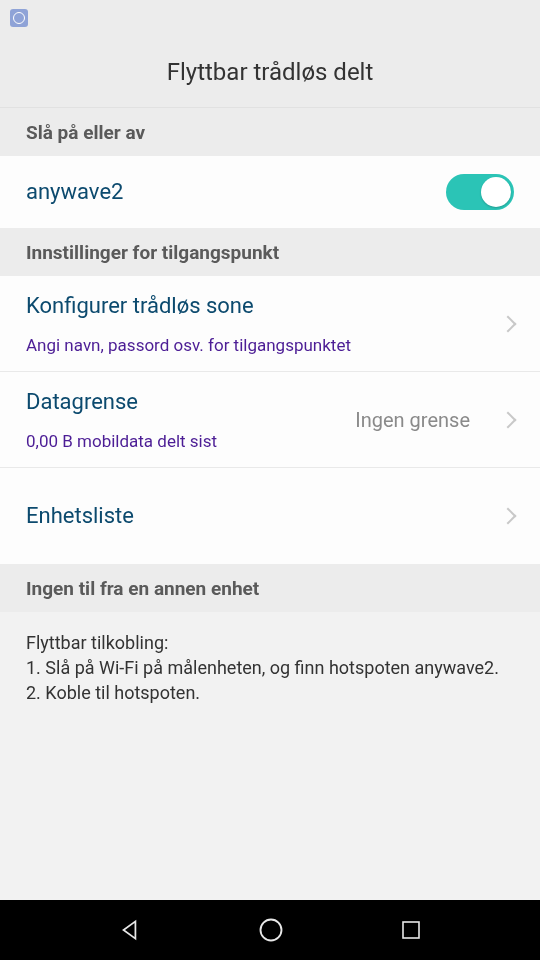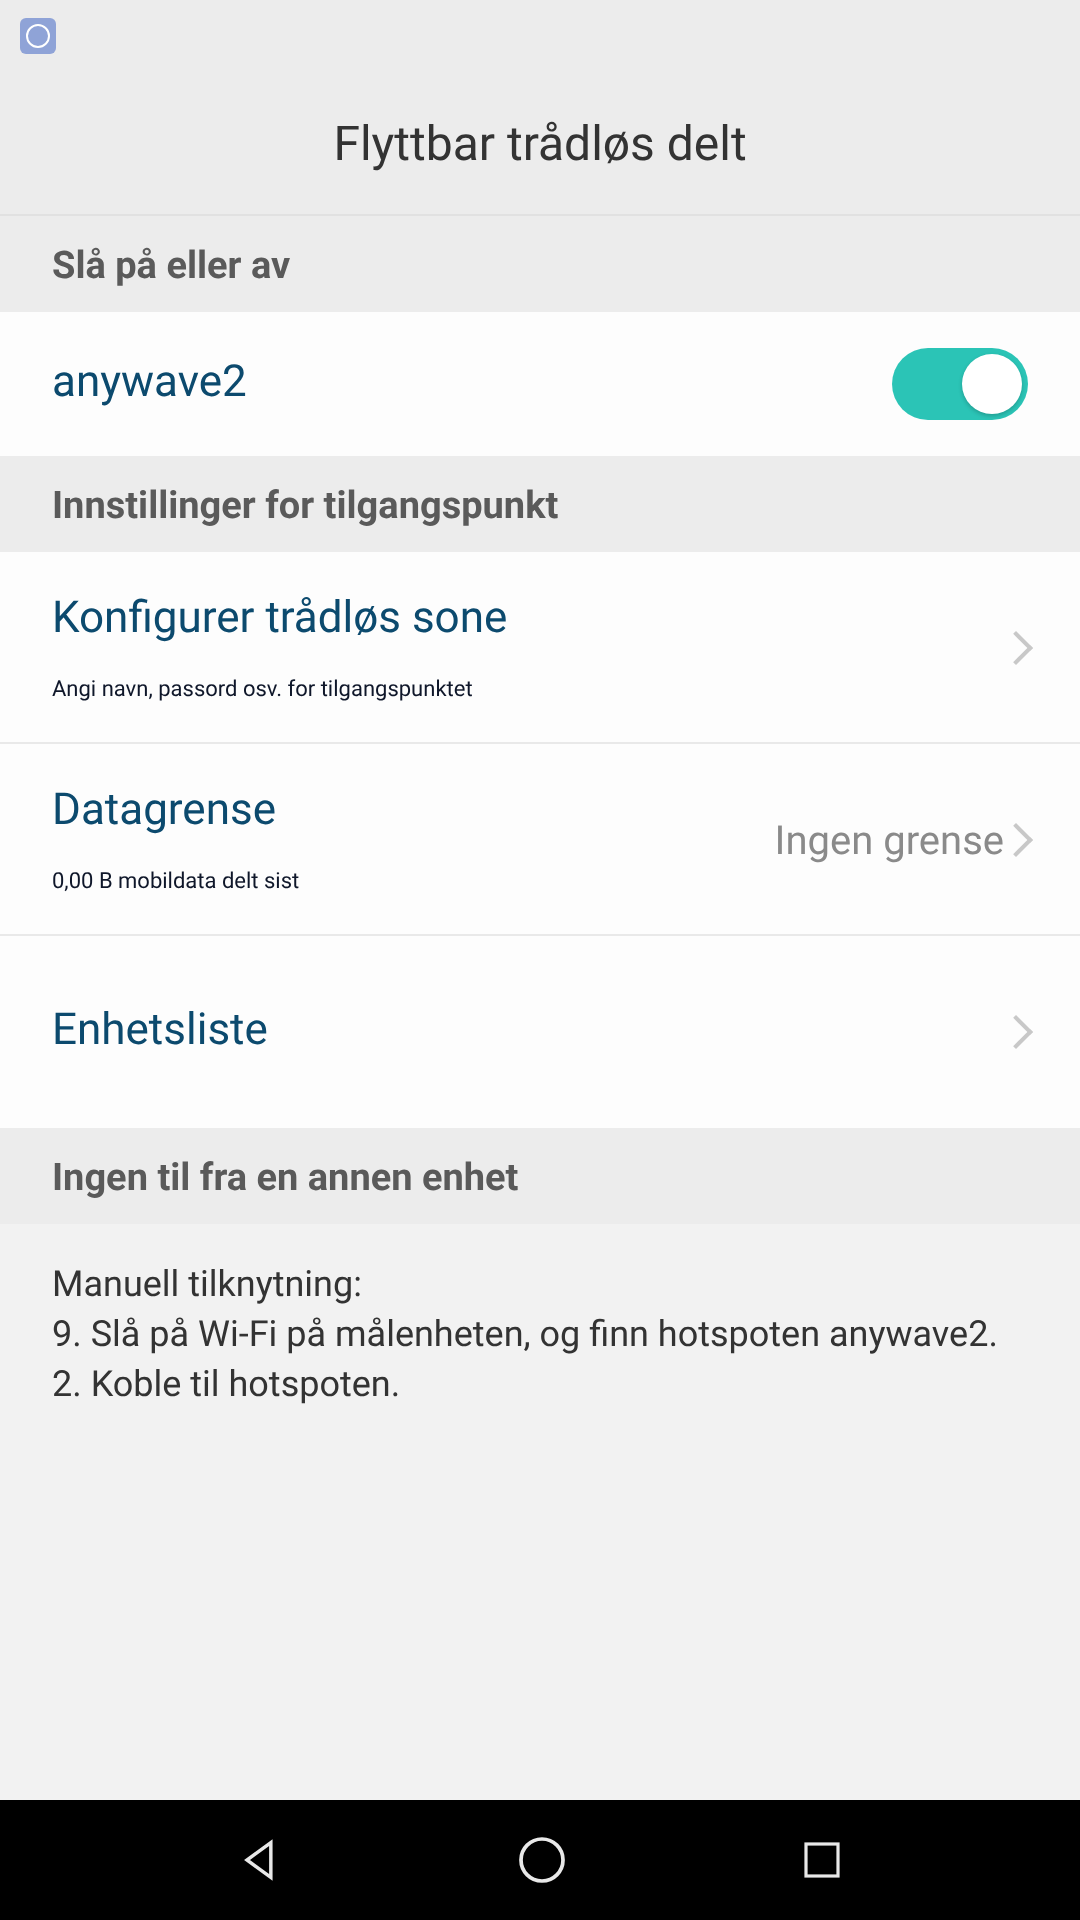--- a/index.html
+++ b/index.html
@@ -19,22 +19,22 @@
   .section-header { height: 48px; display:flex; align-items:center; padding: 0 26px; font-size: 19px; color:#5a5a5a; background:#ececec;font-weight:bold; }
   .section-header.tall { height: 48px; }
 
   
   .list { background:#ffffff; }
   .row { display:flex; align-items:center; padding: 0 26px; min-height: 72px; border-bottom: 1px solid #e9e9e9; background:#fdfdfd; }
   .row.tall { min-height: 96px; padding-top: 16px; padding-bottom: 16px; }
   .row:last-child { border-bottom: none; }
   .row-left { flex: 1 1 auto; display:flex; flex-direction:column; justify-content:center; }
   .row-title { font-size: 22px; color:#0c4a6e; line-height: 1.3; }
-  .row-sub { font-size: 11px; color:#0f172a; margin-top: 14px; }
-  .row-right { display:flex; align-items:center; gap: 0; }
+  .row-sub { font-size: 17px; color:#4c1d95; margin-top: 14px; }
+  .row-right { display:flex; align-items:center; gap: 32px; }
   .row-value { font-size: 20px; color:#8a8a8a; }
 
   
   .switch { width: 68px; height: 36px; border-radius: 18px; background:#2bc4b6; position:relative; cursor:pointer; }
   .switch .knob { width: 30px; height: 30px; border-radius:50%; background:#fff; position:absolute; top:3px; right:3px; box-shadow: 0 1px 2px rgba(0,0,0,0.2); }
 
   
   .chevron { width: 12px; height: 12px; border-right: 2px solid #c8c8c8; border-bottom: 2px solid #c8c8c8; transform: rotate(-45deg); }
 
   
@@ -105,22 +105,22 @@
       <div class="row-right">
         <span class="chevron"></span>
       </div>
     </div>
 
   </div>
 
   <div class="section-header">Ingen til fra en annen enhet</div>
 
   <div class="instructions">
-    <div>Manuell tilknytning:</div>
-    <div>9. Slå på Wi-Fi på målenheten, og finn hotspoten anywave2.</div>
+    <div>Flyttbar tilkobling:</div>
+    <div>1. Slå på Wi-Fi på målenheten, og finn hotspoten anywave2.</div>
     <div>2. Koble til hotspoten.</div>
   </div>
 
   <div class="nav-bar">
     <div class="nav-btn nav-back">
       <svg width="26" height="26" viewBox="0 0 24 24" fill="none" stroke="#e8e8e8" stroke-width="1.6">
         <path d="M17 4 L6 12 L17 20 Z" fill="none"></path>
       </svg>
     </div>
     <div class="nav-btn nav-home">

